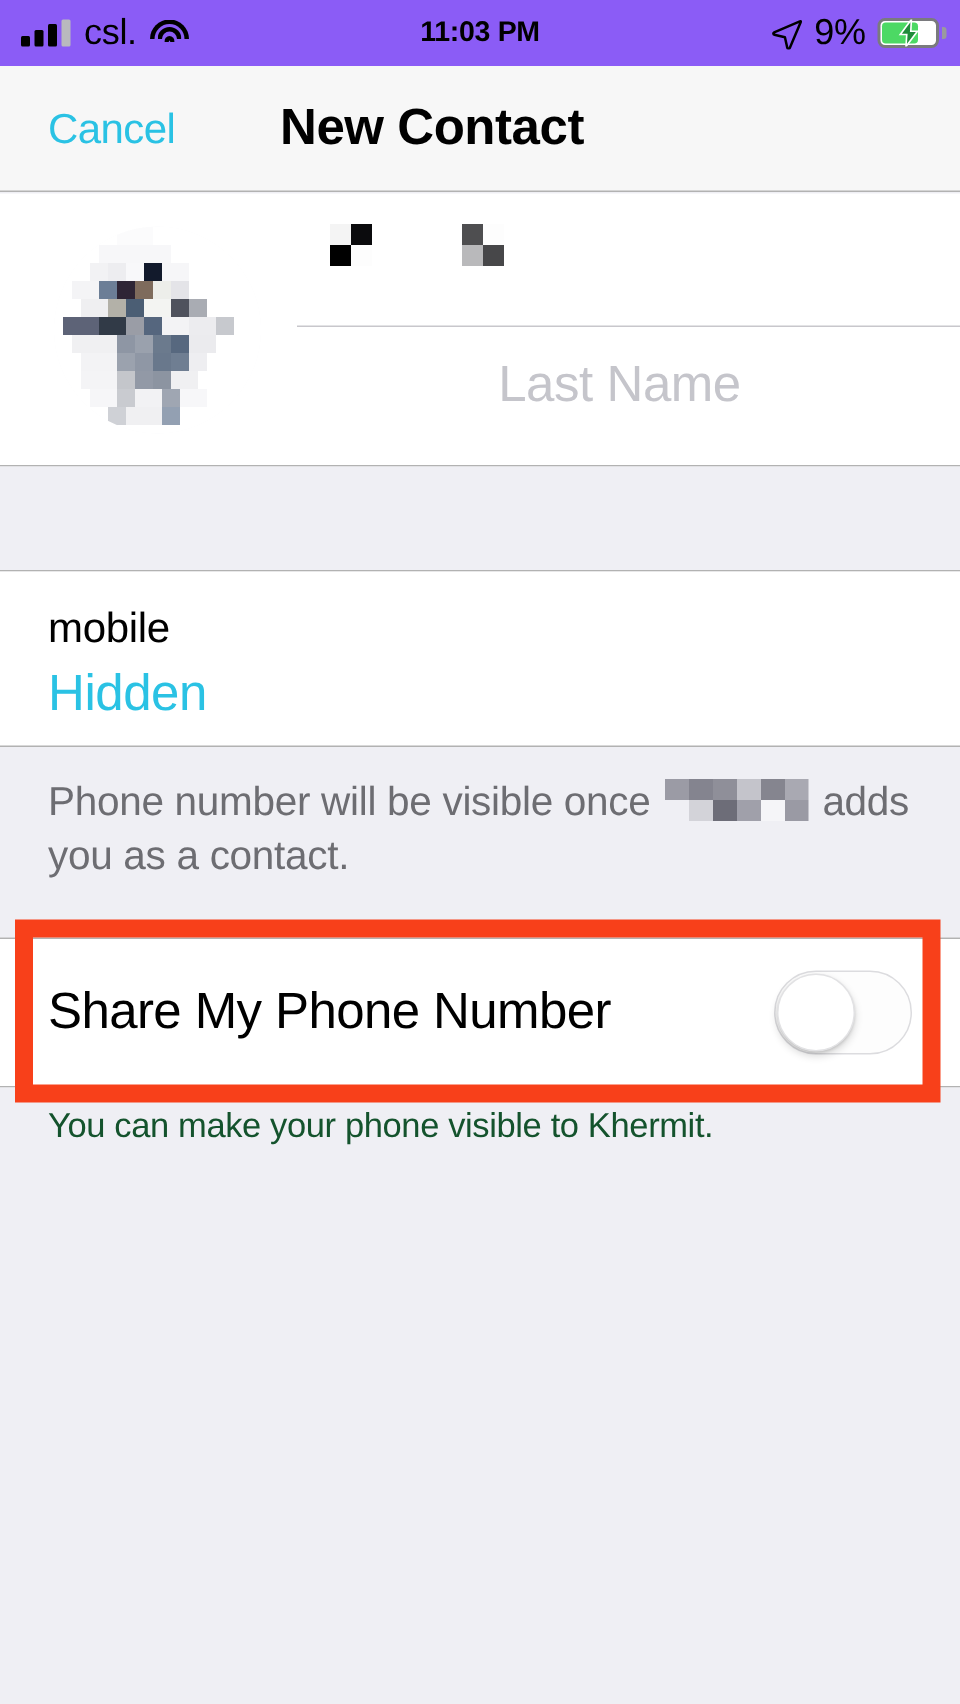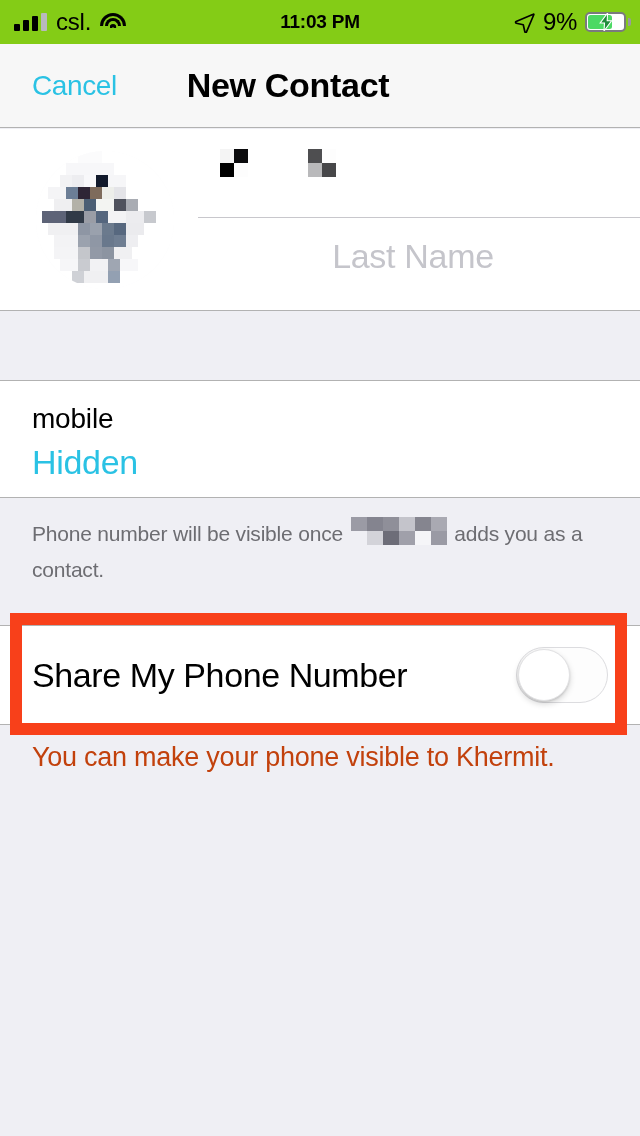--- a/index.html
+++ b/index.html
@@ -7,21 +7,21 @@
     width: 640px; height: 1136px;
     background: #efeff4;
     font-family: "Liberation Sans", sans-serif;
     -webkit-font-smoothing: antialiased;
   }
   #screen { position: relative; width: 640px; height: 1136px; overflow: hidden; background: #efeff4; }
 
   
   .statusbar {
     position: absolute; top: 0; left: 0; width: 640px; height: 44px;
-    background: #84cc16;
+    background: #8b5cf6;
     display: flex; align-items: center;
   }
   .sb-left { position: absolute; left: 14px; top: 0; height: 44px; display: flex; align-items: center; gap: 9px; }
   .sb-center { position: absolute; left: 0; width: 640px; text-align: center; top: 0; height: 44px;
                display: flex; align-items: center; justify-content: center; }
   .sb-right { position: absolute; right: 14px; top: 0; height: 44px; display: flex; align-items: center; gap: 8px; }
   .sb-time { font-size: 19px; font-weight: 600; color: #000; letter-spacing: -0.2px; }
   .sb-carrier { font-size: 24px; color: #000; letter-spacing: -0.2px; }
   .sb-batt-pct { font-size: 24px; color: #000; letter-spacing: -0.3px; }
 
@@ -86,21 +86,21 @@
            background: #efeff4; border-bottom: 1px solid #b2b2b2; }
 
   
   #phone-block { top: 381px; height: 117px; }
   .lbl-mobile { position: absolute; left: 32px; top: 22px; font-size: 28px; color: #000; letter-spacing: -0.2px; }
   .val-hidden { position: absolute; left: 32px; top: 62px; font-size: 34px; color: #2ac2e4; letter-spacing: -0.3px; }
 
   
   #footer-1 { position: absolute; left: 0; top: 498px; width: 640px; height: 115px; background: #efeff4; }
   .footnote { position: absolute; left: 32px; right: 30px; top: 18px;
-              font-size: 21px; line-height: 36px; color: #6d6d72; letter-spacing: -0.2px; }
+              font-size: 27px; line-height: 36px; color: #6d6d72; letter-spacing: -0.2px; }
   .redact-inline { display: inline-block; vertical-align: -6px; margin: 0 2px; }
 
   
   #share-block { top: 625px; height: 100px; }
   .share-label { position: absolute; left: 32px; top: 50%; transform: translateY(-50%);
                  font-size: 34px; color: #000; letter-spacing: -0.4px; }
   .toggle { position: absolute; right: 32px; top: 50%; transform: translateY(-50%);
             width: 92px; height: 56px; border-radius: 28px;
             background: #fdfdfd; border: 1.5px solid #dcdcdf; cursor: pointer; }
   .toggle .knob { position: absolute; top: 1px; left: 1px; width: 52px; height: 52px; border-radius: 50%;
@@ -108,22 +108,22 @@
                   box-shadow: 0 3px 6px rgba(0,0,0,0.16), 0 1px 2px rgba(0,0,0,0.12); }
 
   
   #highlight-box {
     position: absolute; left: 10px; top: 613px; width: 617px; height: 122px;
     border: 12px solid #f8401a; pointer-events: none; z-index: 5;
   }
 
   
   #footer-2 { position: absolute; left: 0; top: 725px; width: 640px; height: 70px; background: #efeff4; }
-  .footnote-2 { position: absolute; left: 32px; right: 24px; top: 15px;
-                font-size: 27px; line-height: 34px; color: #c2410c; letter-spacing: -0.25px; }
+  .footnote-2 { position: absolute; left: 32px; right: 24px; top: 8px;
+                font-size: 23px; line-height: 34px; color: #14532d; letter-spacing: -0.25px; }
 
   
   #bottom-fill { position: absolute; left: 0; top: 795px; width: 640px; height: 341px; background: #efeff4; }
 </style>
 </head>
 <body>
 
 <div id="screen">
 
   <div class="statusbar">

